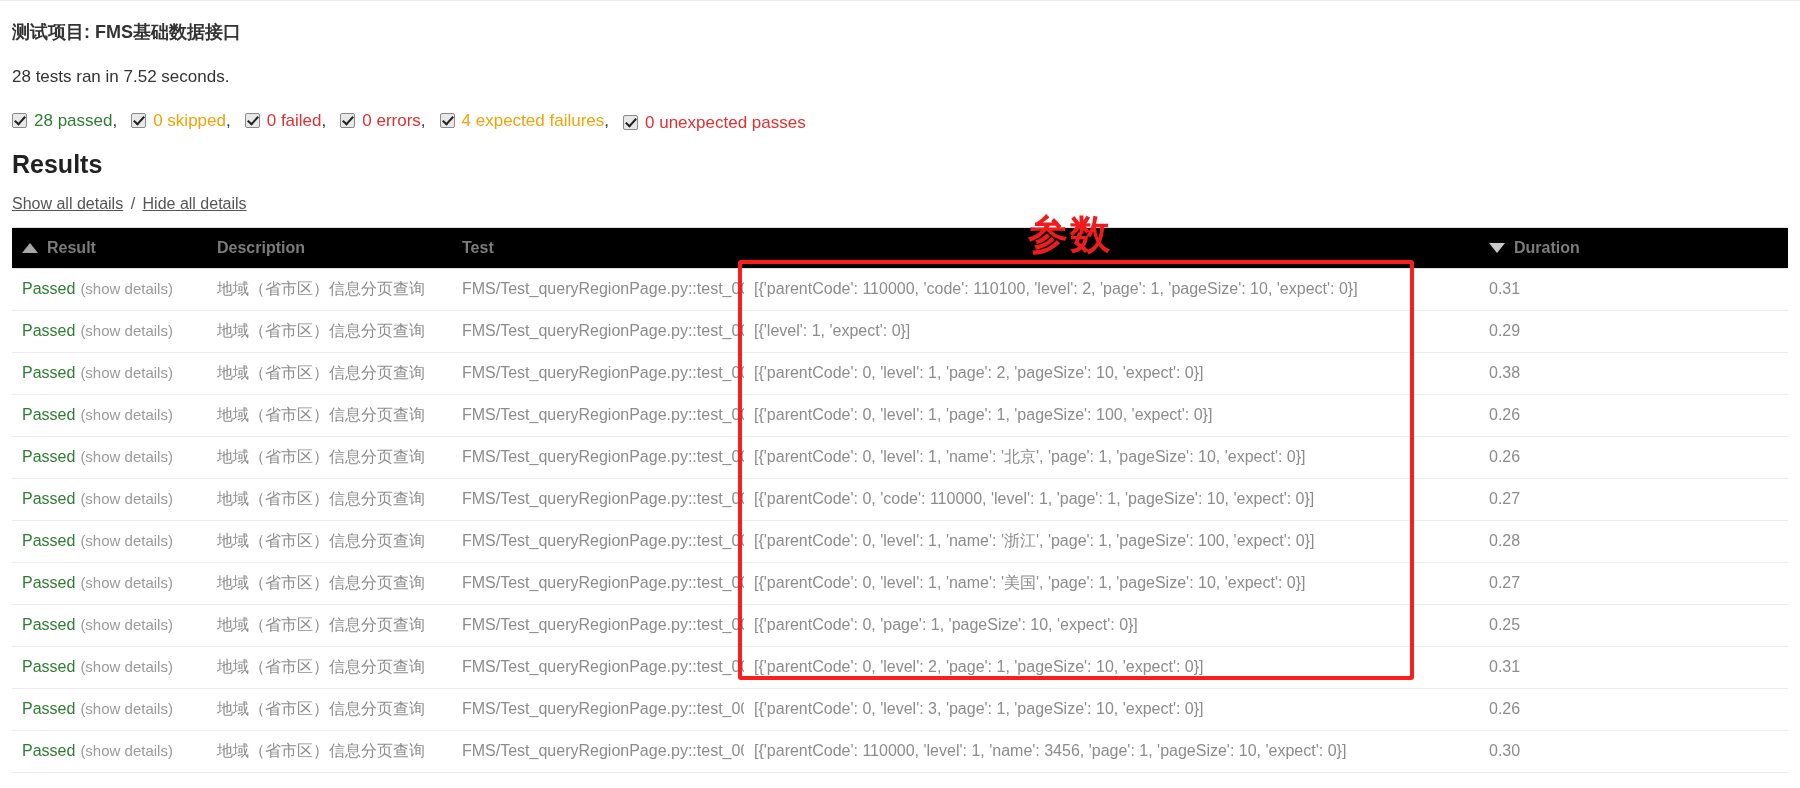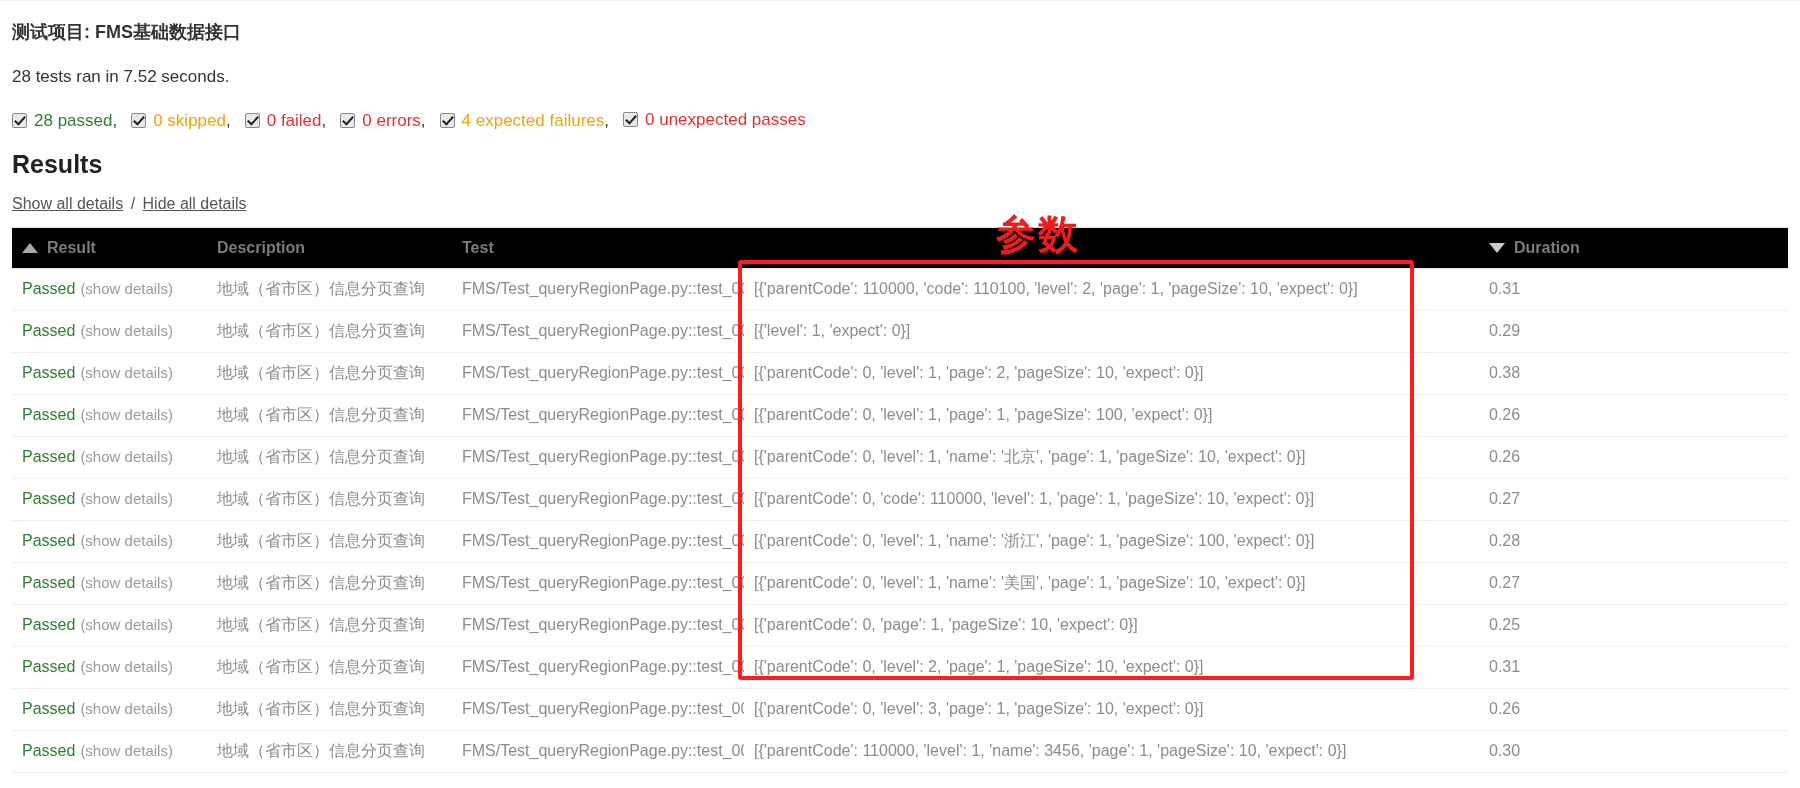--- a/index.html
+++ b/index.html
@@ -40,21 +40,21 @@
     color: #333;
     margin: 20px 0 0 0;
     line-height: 1.4;
   }
 
   
   .filters {
     margin: 22px 0 0 0;
     font-size: 17px;
     display: flex;
-    align-items: flex-start;
+    align-items: flex-end;
     flex-wrap: nowrap;
     white-space: nowrap;
   }
   .filter-group {
     display: inline-flex;
     align-items: center;
     margin-right: 14px;
   }
   .cb {
     -webkit-appearance: none;
@@ -169,21 +169,21 @@
     text-decoration: none;
   }
   .cell-desc { color: #7d7d7d; }
   .cell-test { color: #8c8c8c; }
   .cell-param { color: #8c8c8c; }
   .cell-dur   { color: #8c8c8c; }
 
   
   .annot-label {
     position: absolute;
-    left: 996px;
+    left: 1028px;
     top: 207px;
     font-size: 40px;
     font-weight: bold;
     color: #ee1c1c;
     letter-spacing: 2px;
     pointer-events: none;
     font-family: "DejaVu Sans", "Liberation Sans", sans-serif;
   }
   .annot-box {
     position: absolute;

